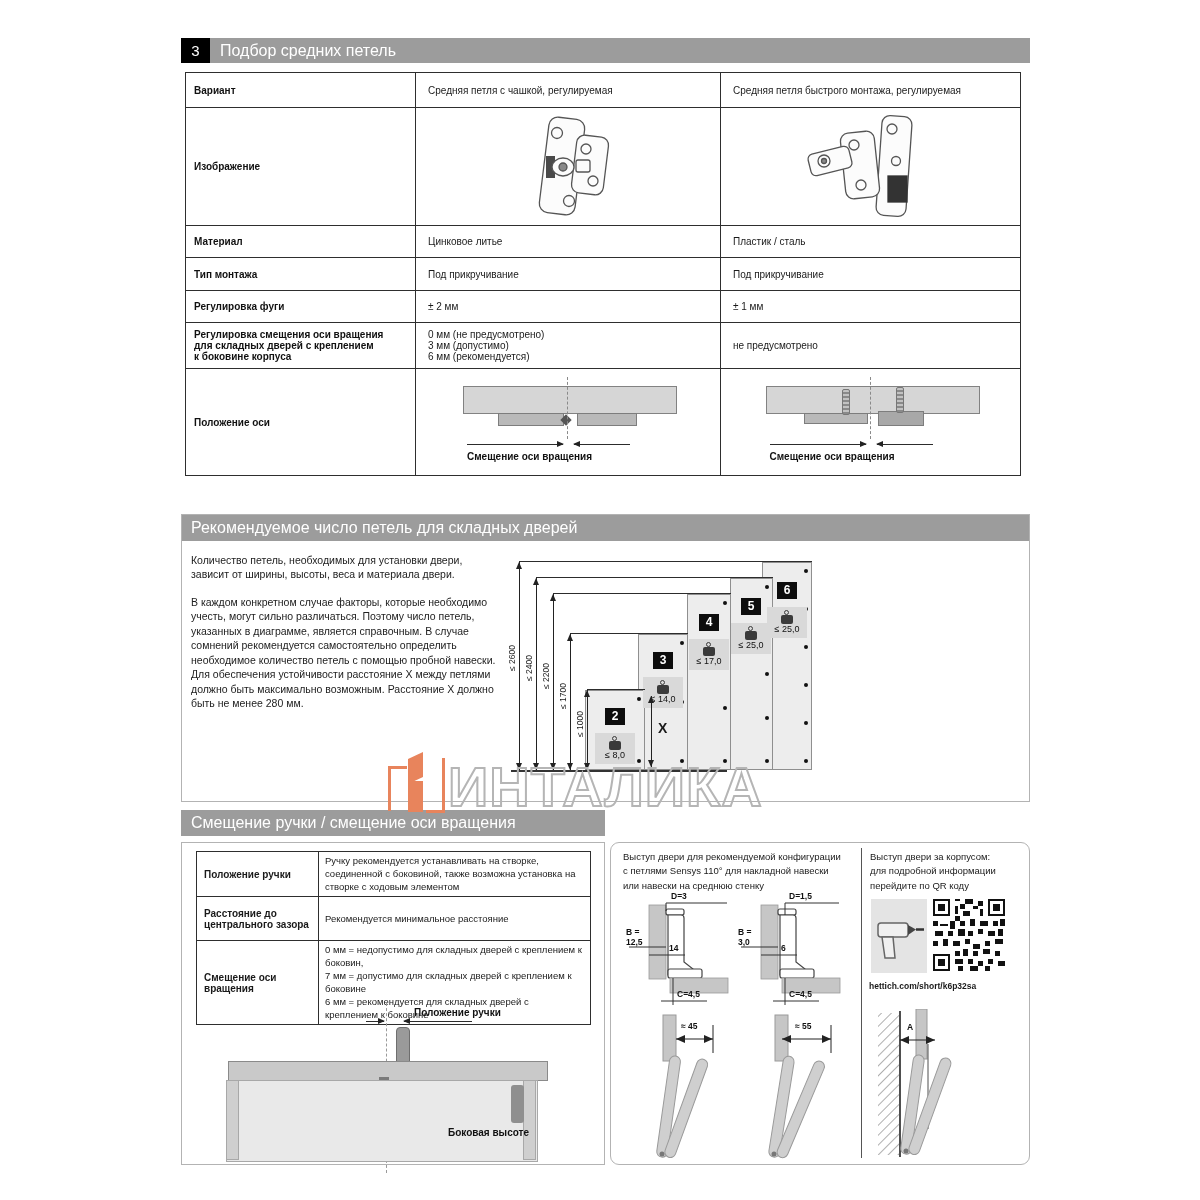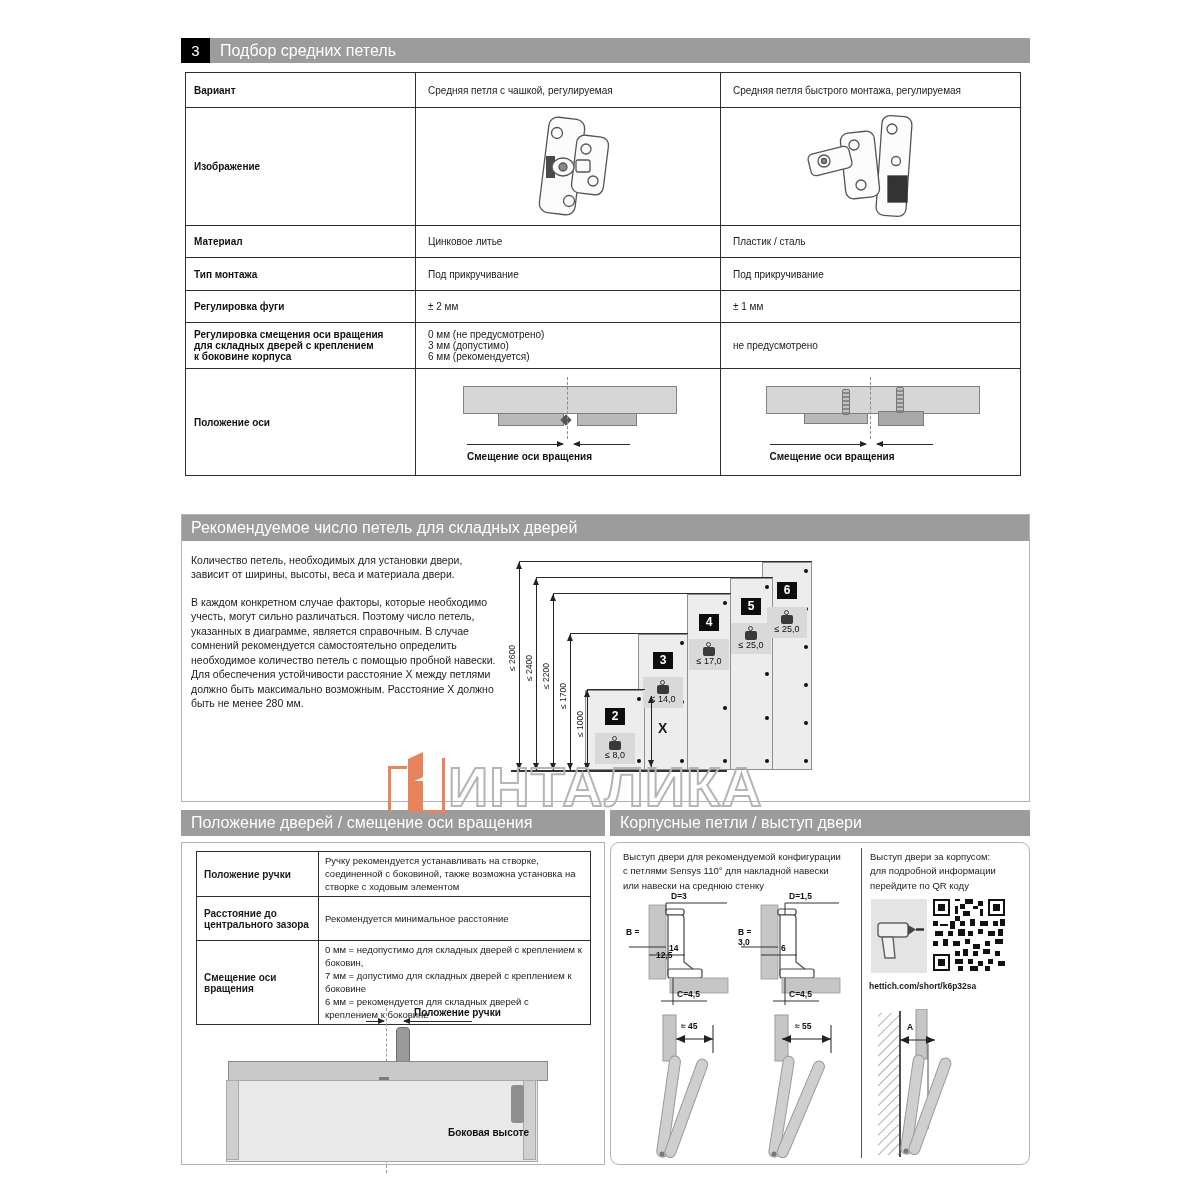--- a/index.html
+++ b/index.html
@@ -273,21 +273,21 @@
     <div class="wm-l1"></div>
     <div class="wm-l2"></div>
     <div class="wm-p1"></div>
     <div class="wm-p2"></div>
     <svg style="position:absolute;left:62px;top:2px;" width="360" height="70" viewBox="0 0 360 70">
       <text x="0" y="54" font-family="Liberation Sans, sans-serif" font-weight="bold" font-size="56" fill="none" stroke="#b5b5b5" stroke-width="2" letter-spacing="1">ИНТАЛИКА</text>
     </svg>
   </div>
 
   <div class="secbar" style="left:181px;top:810px;width:424px;height:26px;">
-    <div class="stitle">Положение дверей / смещение оси вращения</div>
+    <div class="stitle">Смещение ручки / смещение оси вращения</div>
   </div>
   <div class="box" style="left:181px;top:842px;width:422px;height:321px;">
     <table class="t2" style="left:14px;top:8px;width:394px;">
       <colgroup>
           <col style="width:122px">
           <col style="width:272px">
         </colgroup>
       <tbody>
           <tr style="height:44px">
         <td class="lbl">Положение ручки</td>
@@ -326,23 +326,20 @@
       <div class="blbl" style="left:120px;top:250px;">Смещение оси</div>
       <div class="blbl" style="left:120px;top:262px;">вращения</div>
       <div class="abs" style="left:44px;top:237px;width:310px;height:80px;background:#e9e9e9;border:1px solid #a8a8a8;"></div>
       <div class="abs" style="left:44px;top:237px;width:13px;height:80px;background:#cfcfcf;border:1px solid #a8a8a8;box-sizing:border-box;"></div>
       <div class="abs" style="left:341px;top:237px;width:13px;height:80px;background:#cfcfcf;border:1px solid #a8a8a8;box-sizing:border-box;"></div>
       <div class="abs" style="left:329px;top:242px;width:13px;height:38px;background:#8f8f8f;border-radius:3px;"></div>
       <div class="blbl" style="left:266px;top:284px;">Боковая высоте</div>
     </div>
   </div>
 
-  <div class="secbar" style="left:610px;top:810px;width:420px;height:26px;">
-    <div class="stitle">Корпусные петли / выступ двери</div>
-  </div>
   <div class="box" style="left:610px;top:842px;width:418px;height:321px;border-radius:9px;">
     <div class="abs" style="left:12px;top:7px;font-size:9.5px;line-height:1.5;">
       <div>Выступ двери для рекомендуемой конфигурации</div>
       <div>с петлями Sensys 110° для накладной навески</div>
       <div>или навески на среднюю стенку</div>
     </div>
     <div class="abs" style="left:259px;top:7px;font-size:9.5px;line-height:1.5;">
       <div>Выступ двери за корпусом:</div>
       <div>для подробной информации</div>
       <div>перейдите по QR коду</div>
@@ -360,21 +357,21 @@
         <rect x="43" y="83" width="58" height="15" fill="#c6c6c6" stroke="#9a9a9a" stroke-width="0.8"></rect>
         <line x1="39" y1="8" x2="100" y2="8" stroke="#333"></line>
         <line x1="39" y1="8" x2="39" y2="16" stroke="#333"></line>
         <line x1="2" y1="52" x2="39" y2="52" stroke="#333"></line>
         <line x1="22" y1="60" x2="58" y2="60" stroke="#333"></line>
         <line x1="46" y1="83" x2="46" y2="110" stroke="#333"></line>
         <line x1="34" y1="106" x2="80" y2="106" stroke="#333"></line>
       </svg>
       <div class="slbl" style="left:44px;top:-4px;">D=3</div>
       <div class="slbl" style="left:-1px;top:32px;">B =</div>
-      <div class="slbl" style="left:-1px;top:55px;margin-left:30px;">12,5</div>
+      <div class="slbl" style="left:-1px;top:42px;">12,5</div>
       <div class="slbl" style="left:42px;top:48px;text-align:center;">14</div>
       <div class="slbl" style="left:50px;top:94px;">C=4,5</div>
     </div>
 
     <div class="abs" style="left:128px;top:52px;width:106px;height:116px;">
       <svg width="106" height="116" viewBox="0 0 106 116">
         <rect x="22" y="10" width="17" height="74" fill="#c6c6c6" stroke="#9a9a9a" stroke-width="0.8"></rect>
         <g fill="#fff" stroke="#444" stroke-width="1.2">
           <rect x="39" y="14" width="18" height="6" rx="2"></rect>
           <path d="M41 20 h13 a3 3 0 0 1 3 3 v44 l9 7 v6 h-25 z"></path>

